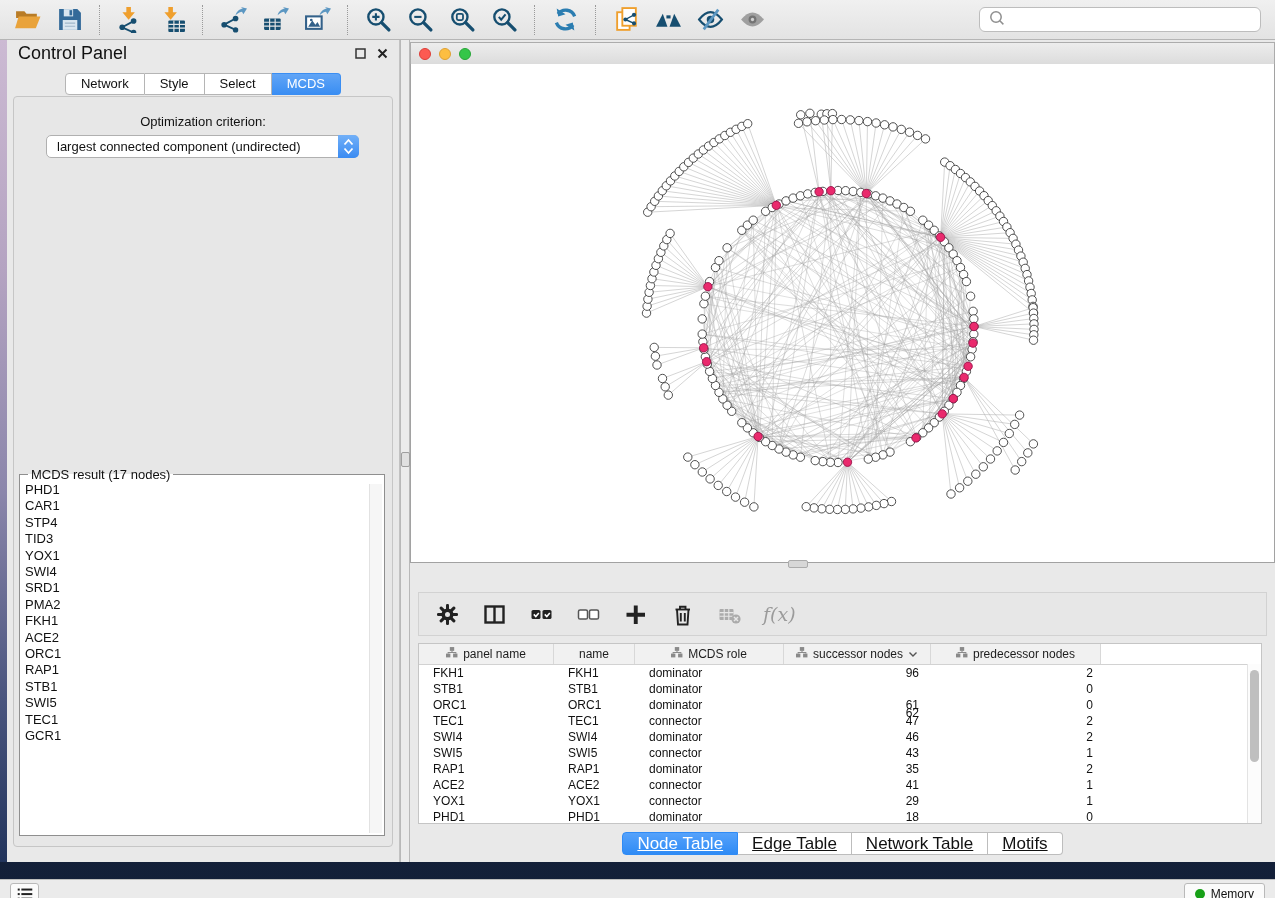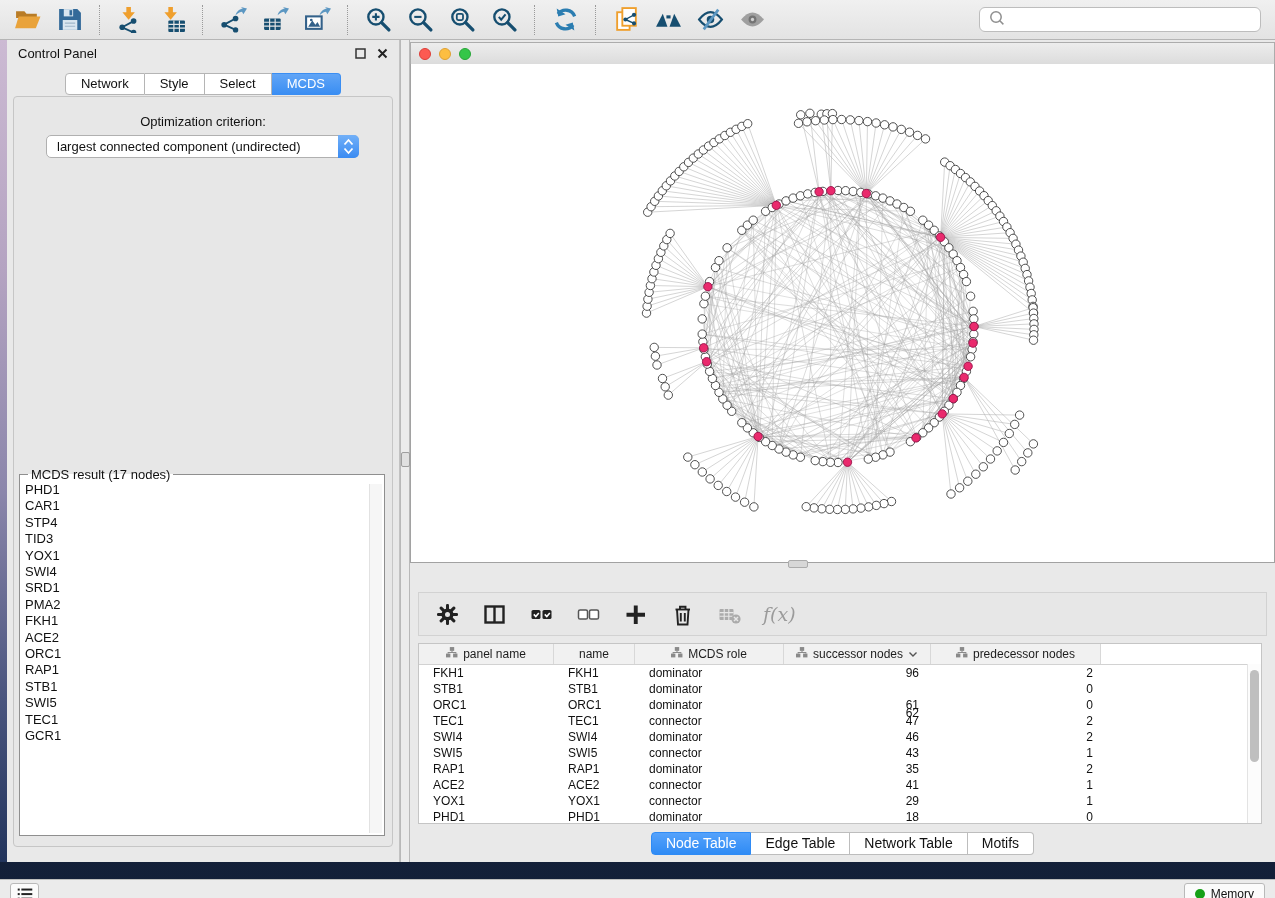--- a/index.html
+++ b/index.html
@@ -17,21 +17,21 @@
     display:flex;align-items:center;justify-content:center;}
   .tb-btn svg{width:27px;height:27px;}
   .tb-btn.disabled{opacity:.95;}
   .tb-sep{align-self:stretch;margin:2px 9px;border-left:1px dotted #9a9a9a;}
   .search-box{margin-left:auto;margin-right:14px;width:282px;height:25px;box-sizing:border-box;
     background:#fff;border:1px solid #bdbdbd;border-radius:6px;display:flex;align-items:center;padding-left:7px;}
   .search-box input{border:none;outline:none;flex:1;font-size:12px;background:transparent;height:100%;}
   
   .control-panel{position:absolute;left:7px;top:40px;width:393px;height:822px;box-sizing:border-box;
     background:#e9e9e9;border-right:1px solid #c2c2c2;}
-  .panel-titlebar{height:27px;display:flex;align-items:center;padding:0 11px;font-size:13px;color:#111;text-align:right;}
+  .panel-titlebar{height:27px;display:flex;align-items:center;padding:0 11px;font-size:18px;color:#111;text-align:right;}
   .win-controls{margin-left:auto;display:flex;gap:11px;align-items:center;}
   .win-controls svg{display:block;}
   .seg-tabs{display:flex;justify-content:center;margin-top:6px;}
   .seg-tab{height:20px;line-height:20px;padding:0 15px;background:#fff;border:1px solid #b5b5b5;
     border-left:none;font-size:13px;color:#111;cursor:default;}
   .seg-tab:first-child{border-left:1px solid #b5b5b5;border-radius:4px 0 0 4px;}
   .seg-tab:last-child{border-radius:0 4px 4px 0;}
   .seg-tab.selected{background:linear-gradient(#61a5f6,#3a8ef3);border-color:#3a8ef3;color:#fff;}
   .cp-content{position:absolute;left:6px;right:6px;top:56px;bottom:15px;
     background:#e7e7e7;border:1px solid #c6c6c6;border-radius:4px;}
@@ -87,21 +87,21 @@
   .th{box-sizing:border-box;background:#f1f1f1;border-right:1px solid #d8d8d8;font-size:12px;color:#1d1d1d;
     display:flex;align-items:center;justify-content:center;gap:5px;white-space:nowrap;}
   .tr{display:flex;height:16px;align-items:center;}
   .td{box-sizing:border-box;font-size:12px;color:#111;white-space:nowrap;overflow:hidden;}
   .td.text{padding-left:14px;}
   .td.num{text-align:right;}
   .tscroll{position:absolute;right:0;top:20px;bottom:0;width:13px;background:#fcfcfc;border-left:1px solid #e3e3e3;}
   .tthumb{position:absolute;left:2px;right:2px;top:6px;height:92px;background:#bfbfbf;border-radius:5px;}
   .tp-tabs{position:absolute;left:0;right:0;top:269px;display:flex;justify-content:center;}
   .tp-tab{height:21px;line-height:21px;padding:0 14px;background:#fff;border:1px solid #bdbdbd;border-left:none;
-    font-size:14px;color:#111;}
+    font-size:17px;color:#111;text-decoration:underline;}
   .tp-tab:first-child{border-left:1px solid #bdbdbd;border-radius:4px 0 0 4px;}
   .tp-tab:last-child{border-radius:0 4px 4px 0;}
   .tp-tab.selected{background:linear-gradient(#55a2fb,#2f8bf5);border-color:#2f8bf5;color:#fff;}
   
   .statusbar{position:absolute;left:0;top:862px;width:1275px;height:28px;box-sizing:border-box;
     background:#ebebeb;border-top:1px solid #bdbdbd;display:flex;align-items:center;padding:0 10px;margin-top:17px;}
   .status-list-btn{width:29px;height:21px;background:#fbfbfb;border:1px solid #b9b9b9;border-radius:3px;
     display:flex;align-items:center;justify-content:center;padding:0;}
   .memory-btn{margin-left:auto;height:22px;padding:0 10px;background:#fbfbfb;border:1px solid #b9b9b9;
     border-radius:3px;display:flex;align-items:center;gap:6px;font-size:12px;color:#111;}

